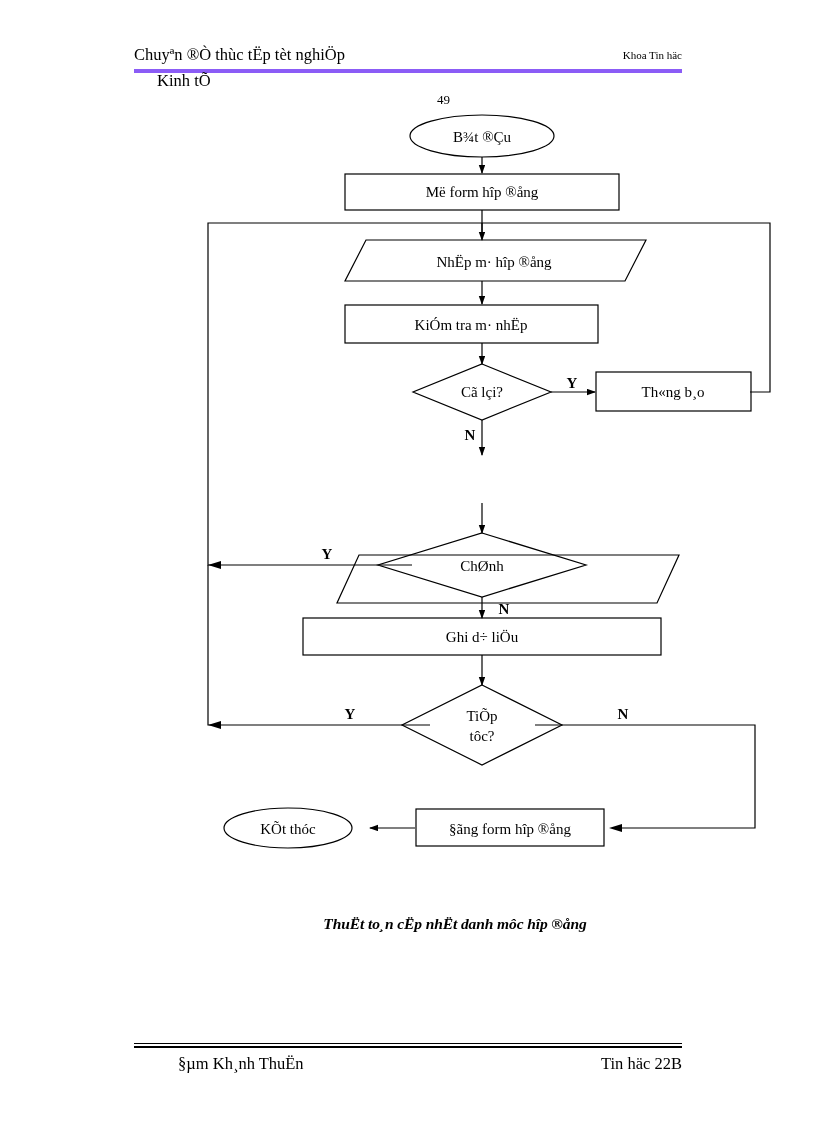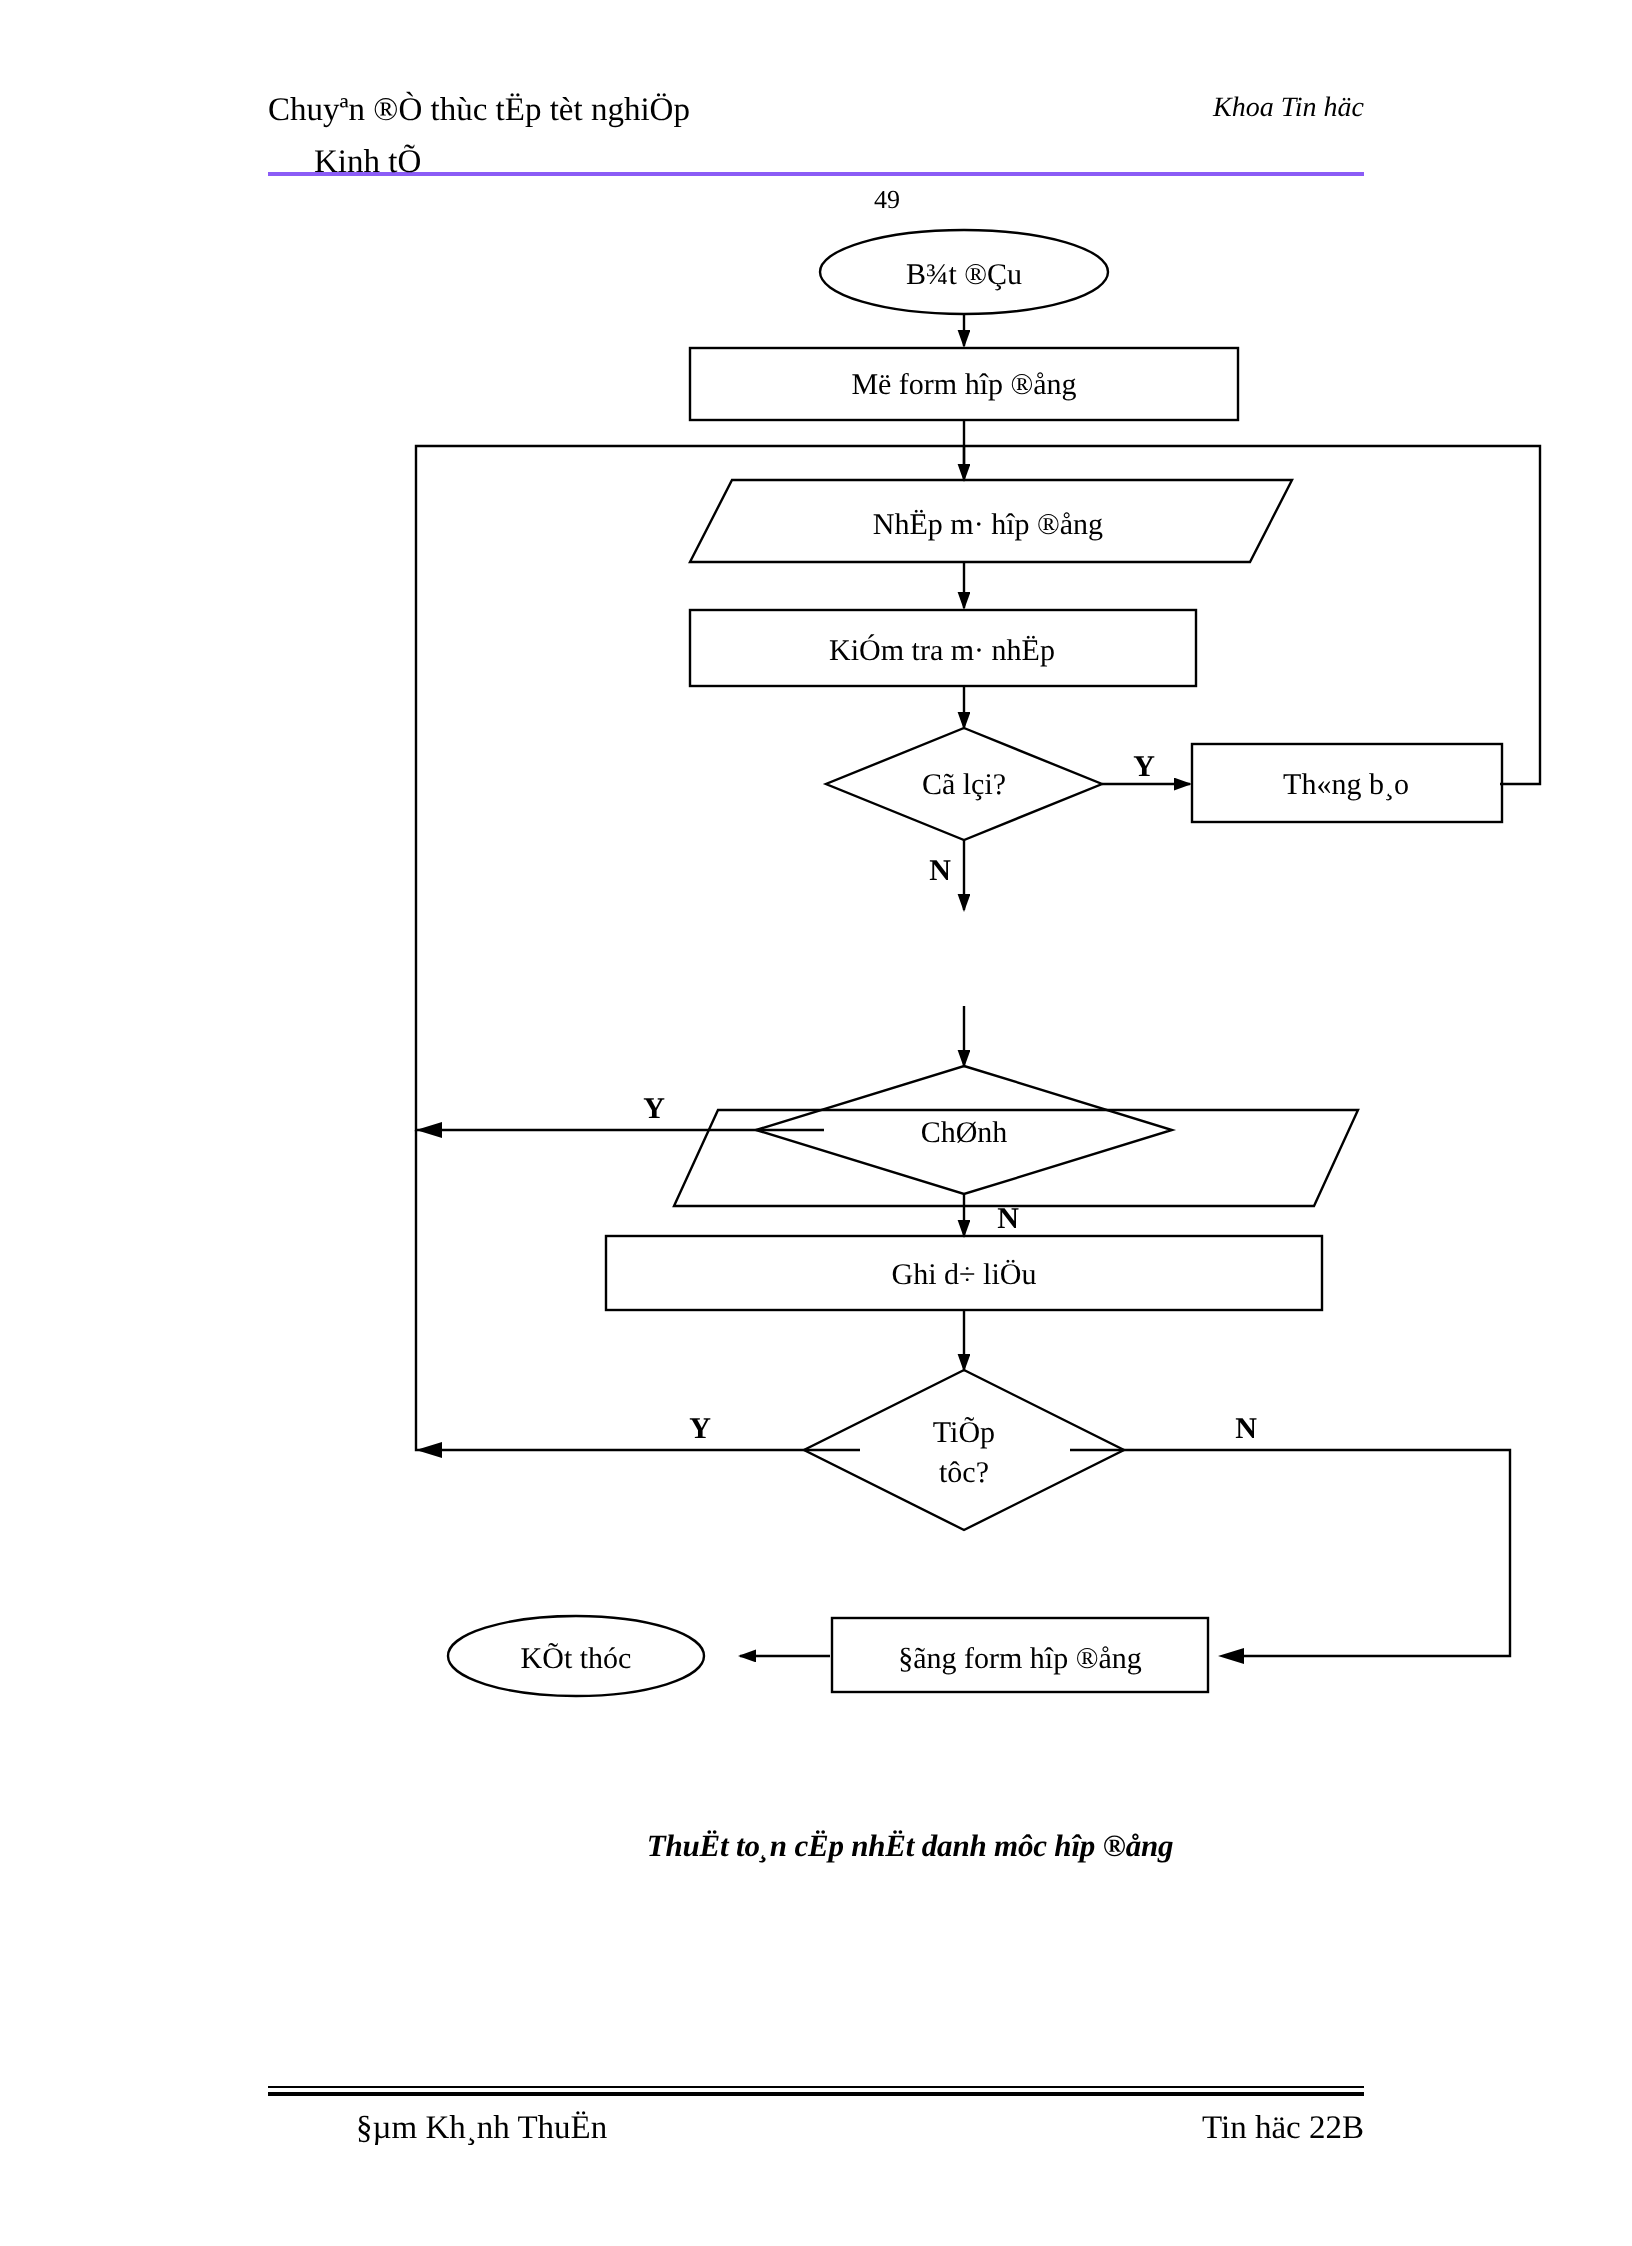--- a/index.html
+++ b/index.html
@@ -25,22 +25,22 @@
   
   .header {
     position: absolute;
     left: 134px;
     top: 44px;
     width: 548px;
   }
   .header-row {
     position: relative;
     height: 24px;
-    border-bottom: 2px solid #8b5cf6;
-    padding-bottom: 18px;
+    border-bottom: 4px solid #8b5cf6;
+    padding-bottom: 1px;
   }
   .hdr-left {
     position: absolute;
     left: 0;
     top: 0;
     font-size: 16.5px;
     line-height: 22px;
     white-space: nowrap;
   }
   .hdr-page {
@@ -48,24 +48,23 @@
     left: 303px;
     top: 2px;
     font-size: 13px;
     line-height: 20px;
     margin-top: 44px;
   }
   .hdr-right {
     position: absolute;
     right: 0;
     top: 0;
-    font-size: 14px;
+    font-size: 11px;
     line-height: 22px;
     white-space: nowrap;
-    font-style: italic;
   }
   .hdr-second {
     position: absolute;
     left: 0;
     top: 26px;
     font-size: 16.5px;
     line-height: 22px;
     margin-left: 23px;
   }
 

